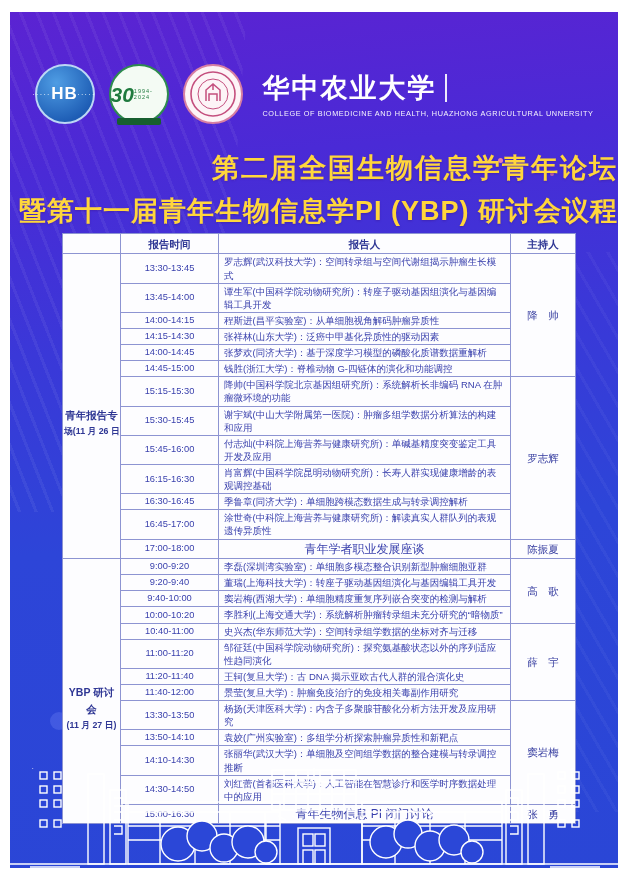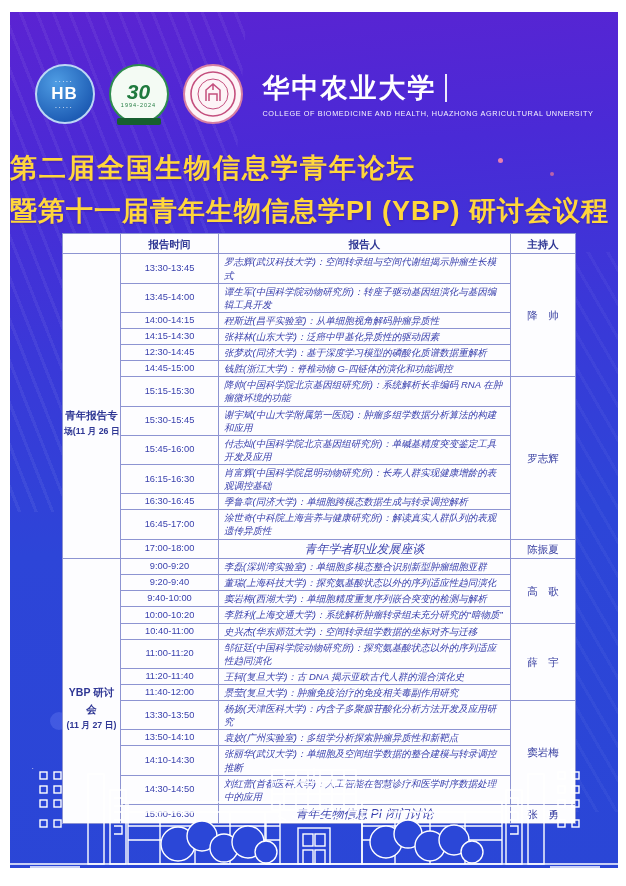--- a/index.html
+++ b/index.html
@@ -9,53 +9,53 @@
   
   .streaks-left{position:absolute;left:-40px;top:-20px;width:260px;height:520px;
     background:repeating-linear-gradient(65deg,rgba(255,255,255,0.10) 0 3px,transparent 3px 15px);
     opacity:.55;transform:skewX(-4deg);}
   .streaks-right{position:absolute;right:-60px;top:240px;width:220px;height:560px;
     background:repeating-linear-gradient(60deg,rgba(255,255,255,0.08) 0 3px,transparent 3px 17px);
     opacity:.5;}
   .dot{position:absolute;border-radius:50%;}
   
   .logo-row{position:absolute;top:52px;left:0;width:100%;display:flex;align-items:center;justify-content:center;gap:14px;}
-  .logo{width:56px;height:56px;border-radius:50%;flex:0 0 auto;display:flex;flex-direction:column;
+  .logo{width:56px;height:56px;border-radius:50%;flex:0 0 auto;display:flex;flex-direction:row;
     align-items:center;justify-content:center;}
   .logo-hb{background:radial-gradient(circle at 35% 30%,#4f9de4,#1d5cb4 75%);border:2px solid #bcd7f5;
     color:#fff;font-weight:bold;font-size:17px;letter-spacing:1px;}
   .logo-hb .ring{font-size:5px;letter-spacing:2px;opacity:.85;}
   .logo-30{background:#f4fbf4;border:2px solid #2e8b4f;color:#1f7a3e;position:relative;}
   .logo-30 .n{font-size:21px;font-weight:bold;font-style:italic;line-height:1;text-align:center;}
   .logo-30 .y{font-size:5.5px;letter-spacing:1px;}
   .logo-30 .banner{position:absolute;bottom:-3px;left:6px;right:6px;height:7px;background:#175f30;
     border-radius:2px;color:#cfe9d6;font-size:4px;text-align:center;line-height:7px;overflow:hidden;}
   .logo-seal{background:#fdf4f7;border:2px solid #d univ;border:2px solid #d77fa2;color:#c44f7e;}
   .logo-seal svg{display:block;}
   .uni-block{color:#fff;margin-left:6px;}
   .uni-cn{display:flex;align-items:center;gap:8px;}
   .uni-name{font-family:"Liberation Serif","DejaVu Serif",serif;font-size:27px;font-weight:bold;
     letter-spacing:2px;white-space:nowrap;}
   .uni-divider{width:2px;height:28px;background:#ffffff;opacity:.9;}
   .college-name{font-size:19px;font-weight:bold;letter-spacing:2px;white-space:nowrap;}
   .uni-en{font-size:7.3px;letter-spacing:.6px;margin-top:3px;white-space:nowrap;opacity:.95;}
   
-  .title-block{position:absolute;top:138px;left:0;width:100%;text-align:left;color:#ffd63c;
+  .title-block{position:absolute;top:138px;left:0;width:100%;text-align:right;color:#ffd63c;
     font-weight:bold;text-shadow:0 1px 2px rgba(60,20,120,.35);}
   .title-l1{font-size:27px;letter-spacing:2px;}
   .title-l2{font-size:27px;letter-spacing:1px;margin-top:7px;}
   
   #schedule{position:absolute;left:52px;top:221px;}
   table{border-collapse:collapse;width:513px;background:#fdfdff;table-layout:fixed;
     color:#3a41ad;font-size:9.5px;}
   th,td{border:1px solid #8d94d2;padding:1px 5px;line-height:1.38;vertical-align:middle;
     overflow:hidden;}
   th{font-size:10.5px;color:#2e3694;padding:2.5px 2px;text-align:center;}
   td.time{text-align:center;white-space:nowrap;font-size:9.3px;}
-  td.speaker{text-align:left;font-style:italic;}
+  td.speaker{text-align:left;}
   td.speaker.center{text-align:center;font-size:12px;}
   td.moderator{text-align:center;font-size:10.5px;color:#343b9f;}
   td.session{text-align:center;color:#2e3694;font-weight:bold;padding:0 1px;}
   td.session .s1{font-size:10.5px;line-height:1.6;margin-top:35px;}
   td.session .s2{font-size:8.8px;line-height:1.8;white-space:nowrap;}
   
   #campus{position:absolute;left:0;bottom:0;width:608px;height:100px;}
 </style>
 </head>
 <body>
@@ -134,39 +134,39 @@
           </tr>
           <tr>
             <td class="time">14:00-14:15</td>
             <td class="speaker">程斯进(昌平实验室)：从单细胞视角解码肿瘤异质性</td>
           </tr>
           <tr>
             <td class="time">14:15-14:30</td>
             <td class="speaker">张祥林(山东大学)：泛癌中甲基化异质性的驱动因素</td>
           </tr>
           <tr>
-            <td class="time">12:30-14:45</td>
+            <td class="time">14:00-14:45</td>
             <td class="speaker">张梦欢(同济大学)：基于深度学习模型的磷酸化质谱数据重解析</td>
           </tr>
           <tr>
             <td class="time">14:45-15:00</td>
             <td class="speaker">钱胜(浙江大学)：脊椎动物 G-四链体的演化和功能调控</td>
           </tr>
           <tr>
             <td class="time">15:15-15:30</td>
             <td class="speaker">降帅(中国科学院北京基因组研究所)：系统解析长非编码 RNA 在肿瘤微环境的功能</td>
             <td rowspan="6" class="moderator">罗志辉</td>
           </tr>
           <tr>
             <td class="time">15:30-15:45</td>
             <td class="speaker">谢宇斌(中山大学附属第一医院)：肿瘤多组学数据分析算法的构建和应用</td>
           </tr>
           <tr>
             <td class="time">15:45-16:00</td>
-            <td class="speaker">付志灿(中国科学院北京基因组研究所)：单碱基精度突变鉴定工具开发及应用</td>
+            <td class="speaker">付志灿(中科院上海营养与健康研究所)：单碱基精度突变鉴定工具开发及应用</td>
           </tr>
           <tr>
             <td class="time">16:15-16:30</td>
             <td class="speaker">肖富辉(中国科学院昆明动物研究所)：长寿人群实现健康增龄的表观调控基础</td>
           </tr>
           <tr>
             <td class="time">16:30-16:45</td>
             <td class="speaker">季鲁章(同济大学)：单细胞跨模态数据生成与转录调控解析</td>
           </tr>
           <tr>
@@ -182,21 +182,21 @@
             <td rowspan="13" class="session">
               <div class="s1">YBP 研讨会</div>
               <div class="s2">(11 月 27 日)</div>
             </td>
             <td class="time">9:00-9:20</td>
             <td class="speaker">李磊(深圳湾实验室)：单细胞多模态整合识别新型肿瘤细胞亚群</td>
             <td rowspan="4" class="moderator">高　歌</td>
           </tr>
           <tr>
             <td class="time">9:20-9:40</td>
-            <td class="speaker">董瑞(上海科技大学)：探究氨基酸状态以外的序列适应性趋同演化</td>
+            <td class="speaker">董瑞(上海科技大学)：转座子驱动基因组演化与基因编辑工具开发</td>
           </tr>
           <tr>
             <td class="time">9:40-10:00</td>
             <td class="speaker">窦岩梅(西湖大学)：单细胞精度重复序列嵌合突变的检测与解析</td>
           </tr>
           <tr>
             <td class="time">10:00-10:20</td>
             <td class="speaker">李胜利(上海交通大学)：系统解析肿瘤转录组未充分研究的“暗物质”</td>
           </tr>
           <tr>

